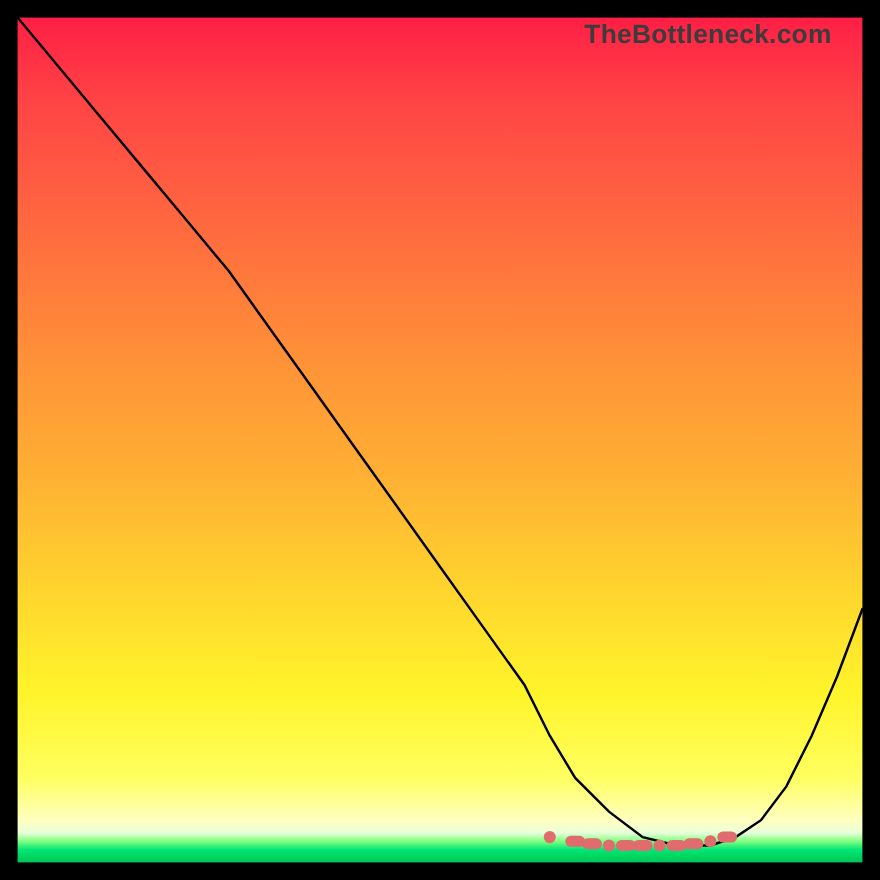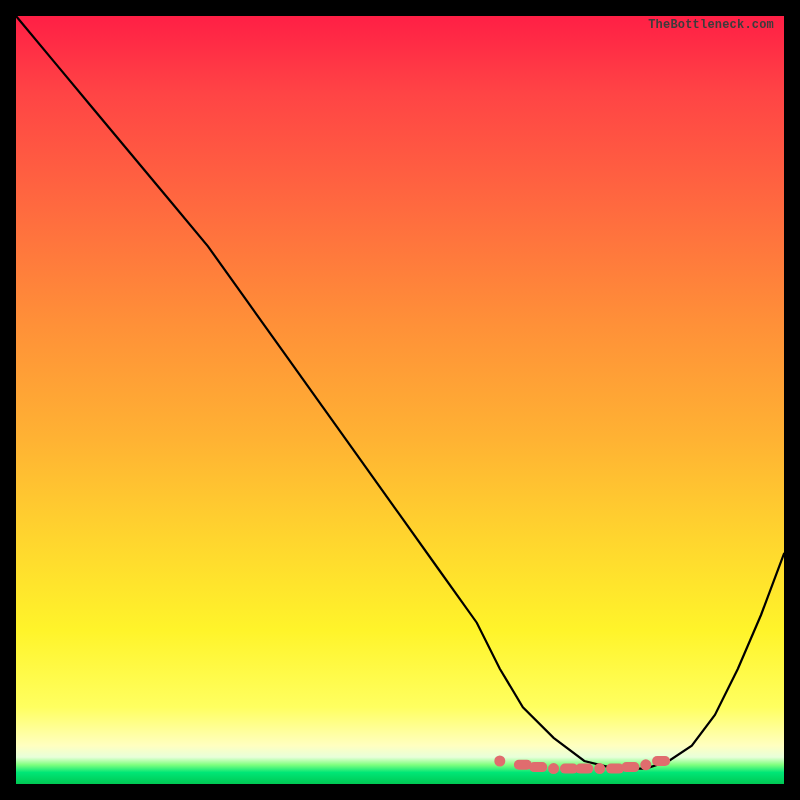--- a/index.html
+++ b/index.html
@@ -39,27 +39,26 @@
       #ffffc0 95%,
       #e8ffda 96.5%,
       #7fff7f 97.5%,
       #00e676 98.5%,
       #00c853 100%
     );
   }
   .watermark {
     position: absolute;
     top: 2px;
-    right: 10px;
+    right: 28px;
     color: #3c3c3c;
-    font-size: 12px;
+    font-size: 24px;
     font-weight: 600;
     letter-spacing: 0.2px;
     user-select: none;
-    font-family: Liberation Mono, monospace;
   }
   svg.curve {
     position: absolute;
     left: 0;
     top: 0;
     width: 768px;
     height: 768px;
     overflow: visible;
   }
   .black-stroke {

